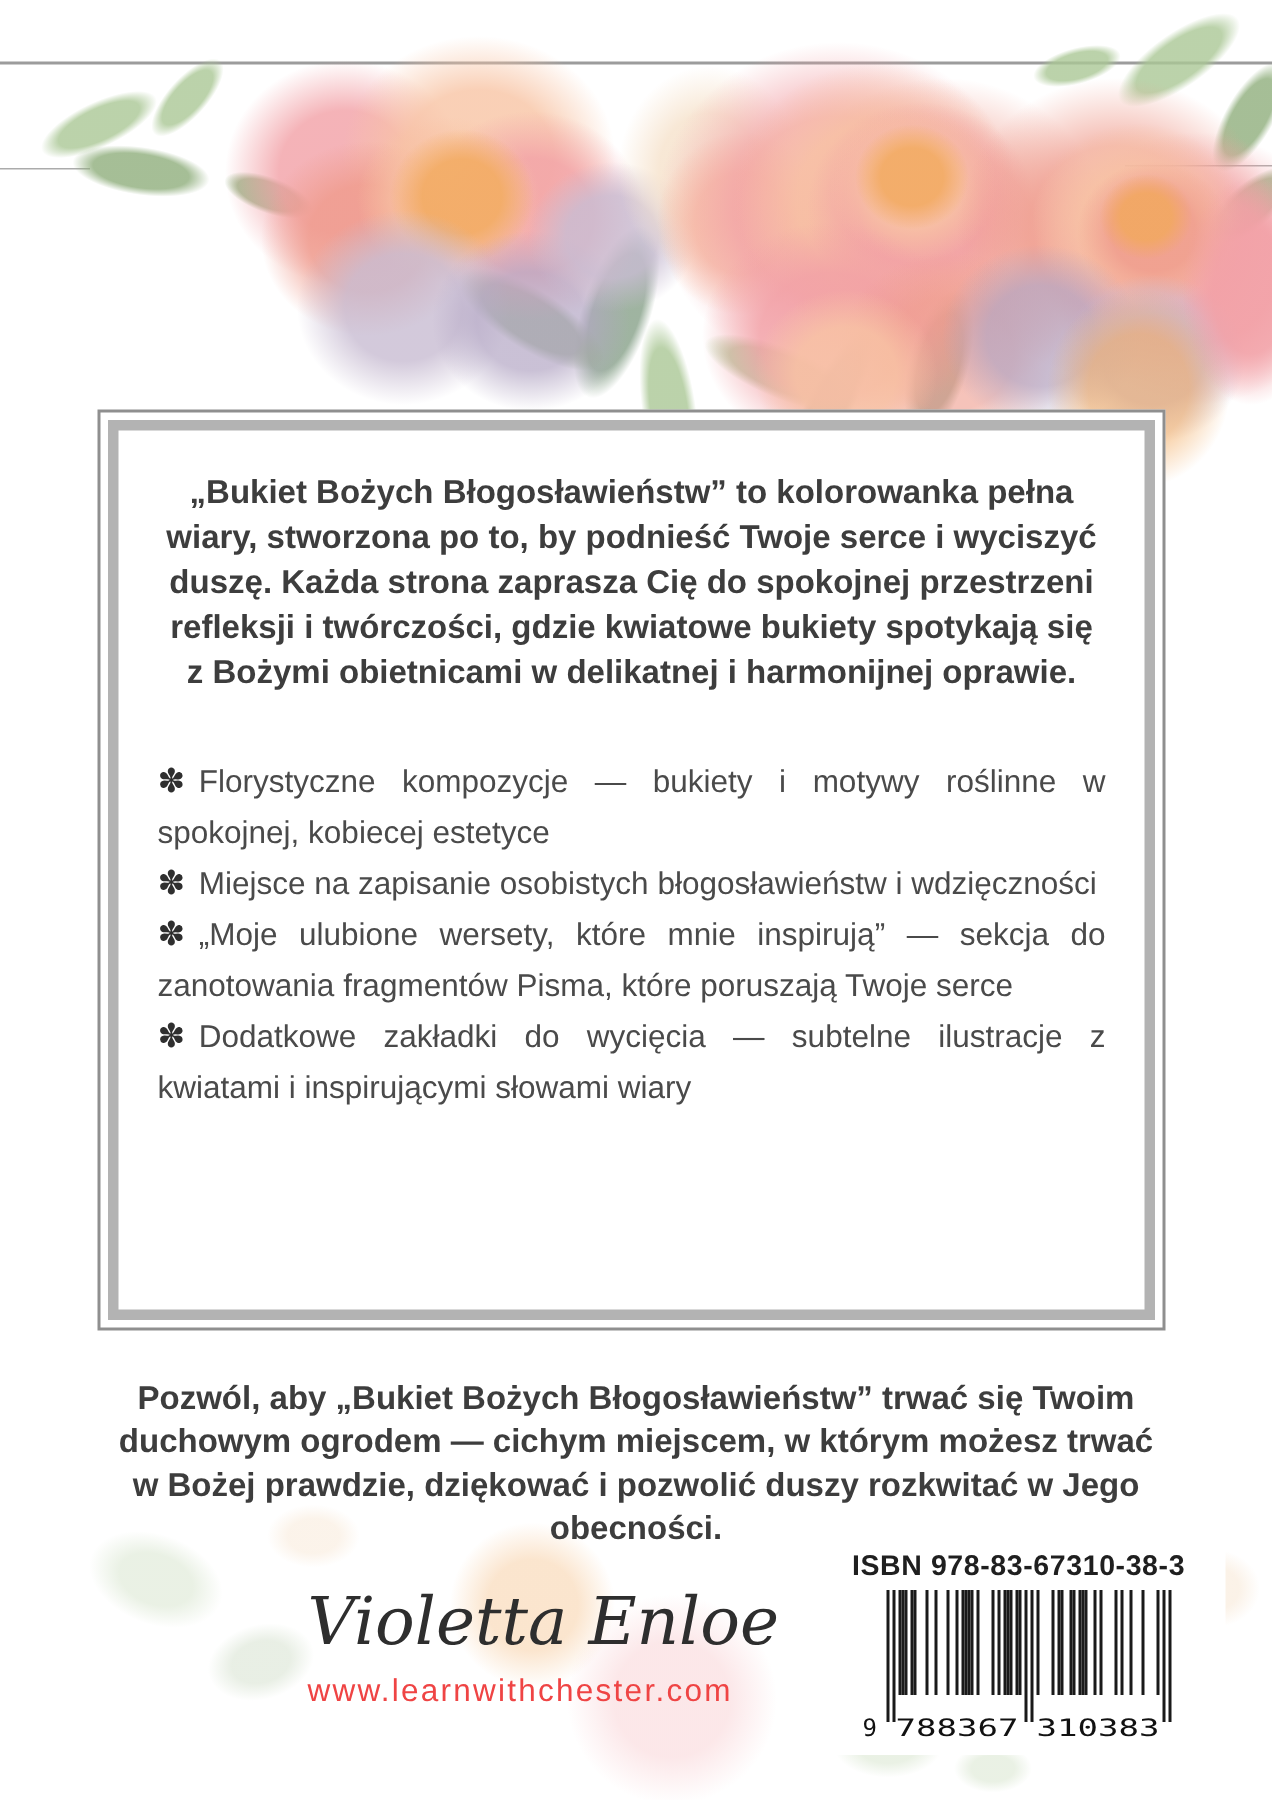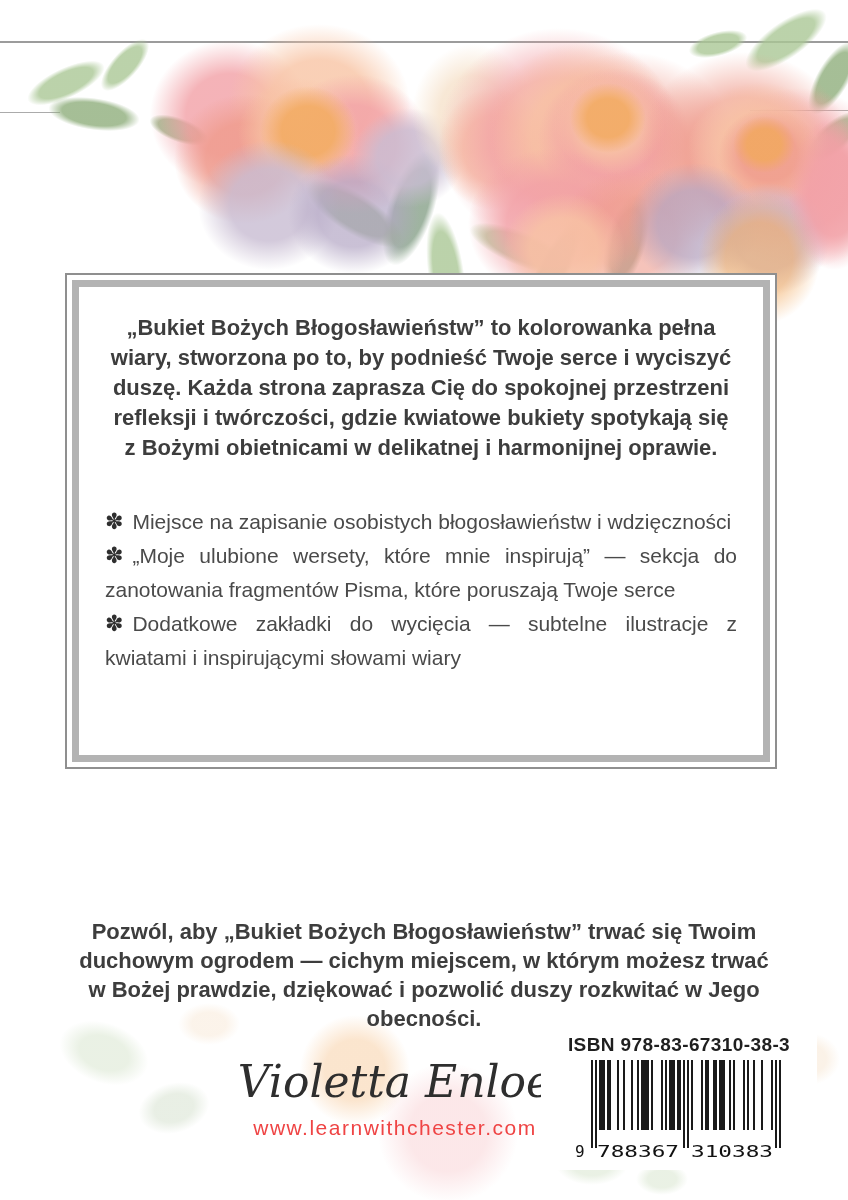--- a/index.html
+++ b/index.html
@@ -12,36 +12,36 @@
   #left-rule{left:0;top:112px;width:60px;height:1px;background:#ababab;}
   #right-rule{left:750px;top:110px;width:98px;height:1px;background:#ababab;}
 
   
   .art{position:absolute;left:0;pointer-events:none;}
   #flower-art{top:0;width:848px;height:278px;z-index:1;}
   #bottom-art{top:995px;width:848px;height:205px;z-index:0;}
   .blob{position:absolute;border-radius:50%;}
 
   
-  .main-frame{position:absolute;left:65px;top:273px;width:712px;height:496px;
+  .main-frame{position:absolute;left:65px;top:273px;width:712px;height:614px;
               box-sizing:border-box;border:2px solid #8f8f8f;padding:5px;background:#ffffff;z-index:2;}
   .main-frame-inner{box-sizing:border-box;height:100%;border:7px solid #b3b3b3;
                     padding:26px 26px 24px;background:#ffffff;}
   .intro{font-size:22px;line-height:30px;font-weight:bold;text-align:center;
          color:#3d3d3d;margin:0 0 42px;}
   .contents-heading{font-size:22px;font-weight:bold;color:#3d3d3d;margin:0 0 10px;}
   .li{font-size:21px;line-height:34px;color:#4a4a4a;text-align:justify;margin:0;}
   .bullet{font-family:"DejaVu Sans",sans-serif;color:#2f2f2f;font-size:22px;padding-right:9px;}
 
   
   .closing{position:absolute;left:70px;top:895px;width:708px;text-align:center;
            font-size:22px;line-height:29px;font-weight:bold;color:#3d3d3d;z-index:2;}
 
   
-  .signature-block{position:absolute;left:205px;top:1056px;width:380px;text-align:center;z-index:2;}
+  .signature-block{position:absolute;left:205px;top:1056px;width:380px;z-index:2;}
   .author{font-family:"DejaVu Serif",serif;font-style:italic;font-weight:normal;
           font-size:44px;line-height:1.2;color:#2e2e2e;margin:0;}
   .website{font-size:21px;color:#ef4444;letter-spacing:1.5px;margin-top:7px;}
 
   
   .isbn-block{position:absolute;left:541px;top:1028px;width:276px;height:142px;
               background:#ffffff;text-align:center;z-index:2;}
   .isbn-label{font-size:19px;font-weight:bold;color:#1f1f1f;letter-spacing:0.4px;margin-top:6px;}
   #barcode-svg{display:block;margin:2px auto 0;}
 </style>
@@ -106,20 +106,21 @@
       <div class="blob" style="left: 138px; top: 88px; width: 72px; height: 50px; opacity: 0.2; transform: rotate(-15deg); background: radial-gradient(closest-side, rgb(143, 174, 124) 55%, rgba(255, 255, 255, 0) 100%);"></div>
       <div class="blob" style="left: 178px; top: 8px; width: 62px; height: 42px; opacity: 0.4; transform: rotate(0deg); background: radial-gradient(closest-side, rgb(246, 226, 203) 55%, rgba(255, 255, 255, 0) 100%);"></div>
       <div class="blob" style="left: 556px; top: 148px; width: 72px; height: 42px; opacity: 0.25; transform: rotate(0deg); background: radial-gradient(closest-side, rgb(170, 199, 149) 55%, rgba(255, 255, 255, 0) 100%);"></div>
       <div class="blob" style="left: 778px; top: 38px; width: 62px; height: 52px; opacity: 0.45; transform: rotate(0deg); background: radial-gradient(closest-side, rgb(246, 226, 203) 55%, rgba(255, 255, 255, 0) 100%);"></div>
       <div class="blob" style="left: 636px; top: 168px; width: 52px; height: 32px; opacity: 0.25; transform: rotate(0deg); background: radial-gradient(closest-side, rgb(170, 199, 149) 55%, rgba(255, 255, 255, 0) 100%);"></div>
     </div>
 
   <div class="main-frame">
     <div class="main-frame-inner">
       <p class="intro">„Bukiet Bożych Błogosławieństw” to kolorowanka pełna wiary, stworzona po to, by podnieść Twoje serce i wyciszyć duszę. Każda strona zaprasza Cię do spokojnej przestrzeni refleksji i twórczości, gdzie kwiatowe bukiety spotykają się z Bożymi obietnicami w delikatnej i harmonijnej oprawie.</p>
+      <p class="li"><span class="bullet">✽</span><span>Florystyczne kompozycje — bukiety i motywy roślinne w spokojnej, kobiecej estetyce</span></p>
       <p class="li"><span class="bullet">✽</span><span>Miejsce na zapisanie osobistych błogosławieństw i wdzięczności</span></p>
       <p class="li"><span class="bullet">✽</span><span>„Moje ulubione wersety, które mnie inspirują” — sekcja do zanotowania fragmentów Pisma, które poruszają Twoje serce</span></p>
       <p class="li"><span class="bullet">✽</span><span>Dodatkowe zakładki do wycięcia — subtelne ilustracje z kwiatami i inspirującymi słowami wiary</span></p>
     </div>
   </div>
 
   <p class="closing">Pozwól, aby „Bukiet Bożych Błogosławieństw” trwać się Twoim duchowym ogrodem — cichym miejscem, w którym możesz trwać w Bożej prawdzie, dziękować i pozwolić duszy rozkwitać w Jego obecności.</p>
 
   <div class="signature-block">
     <p class="author">Violetta Enloe</p>

